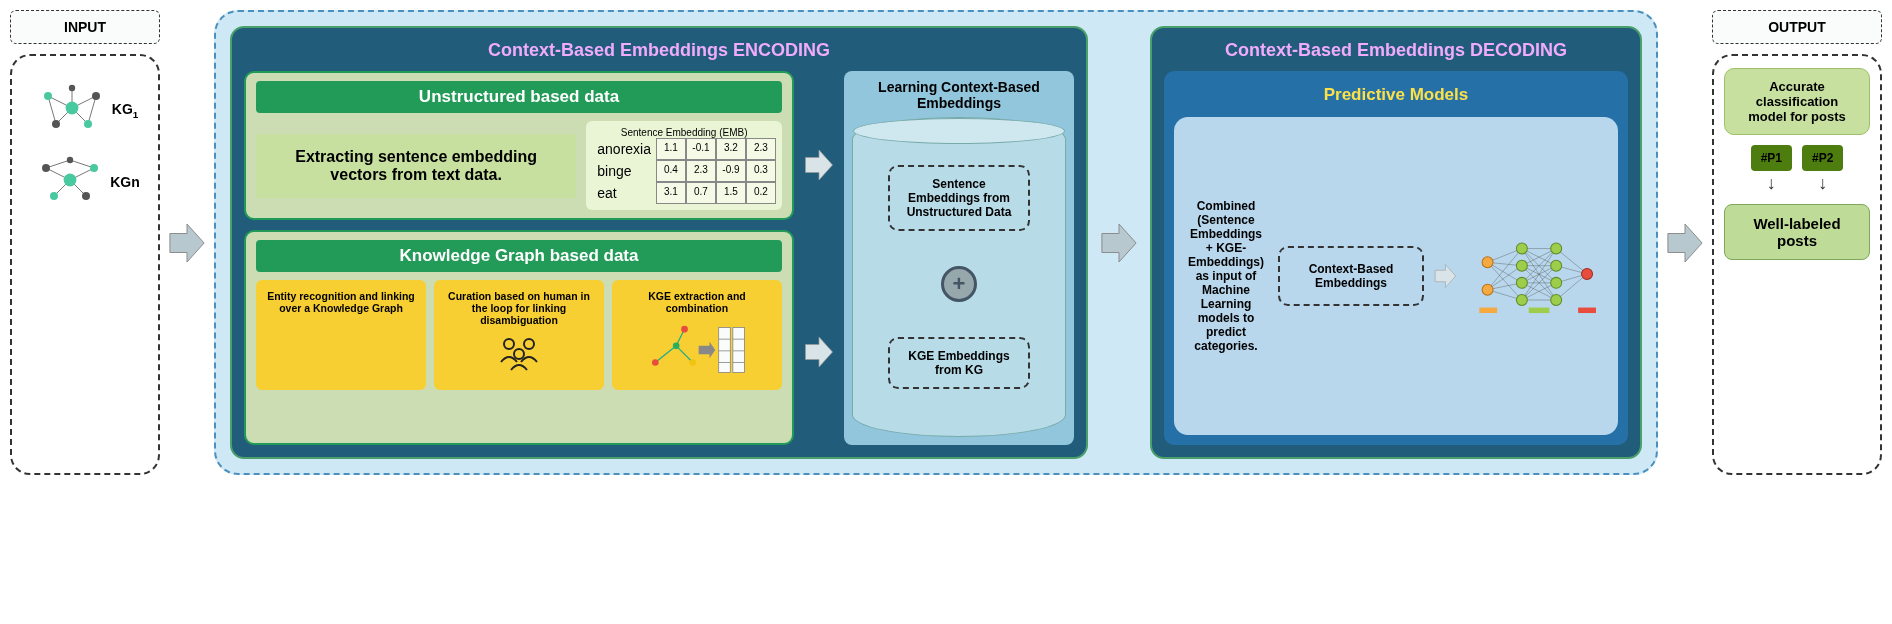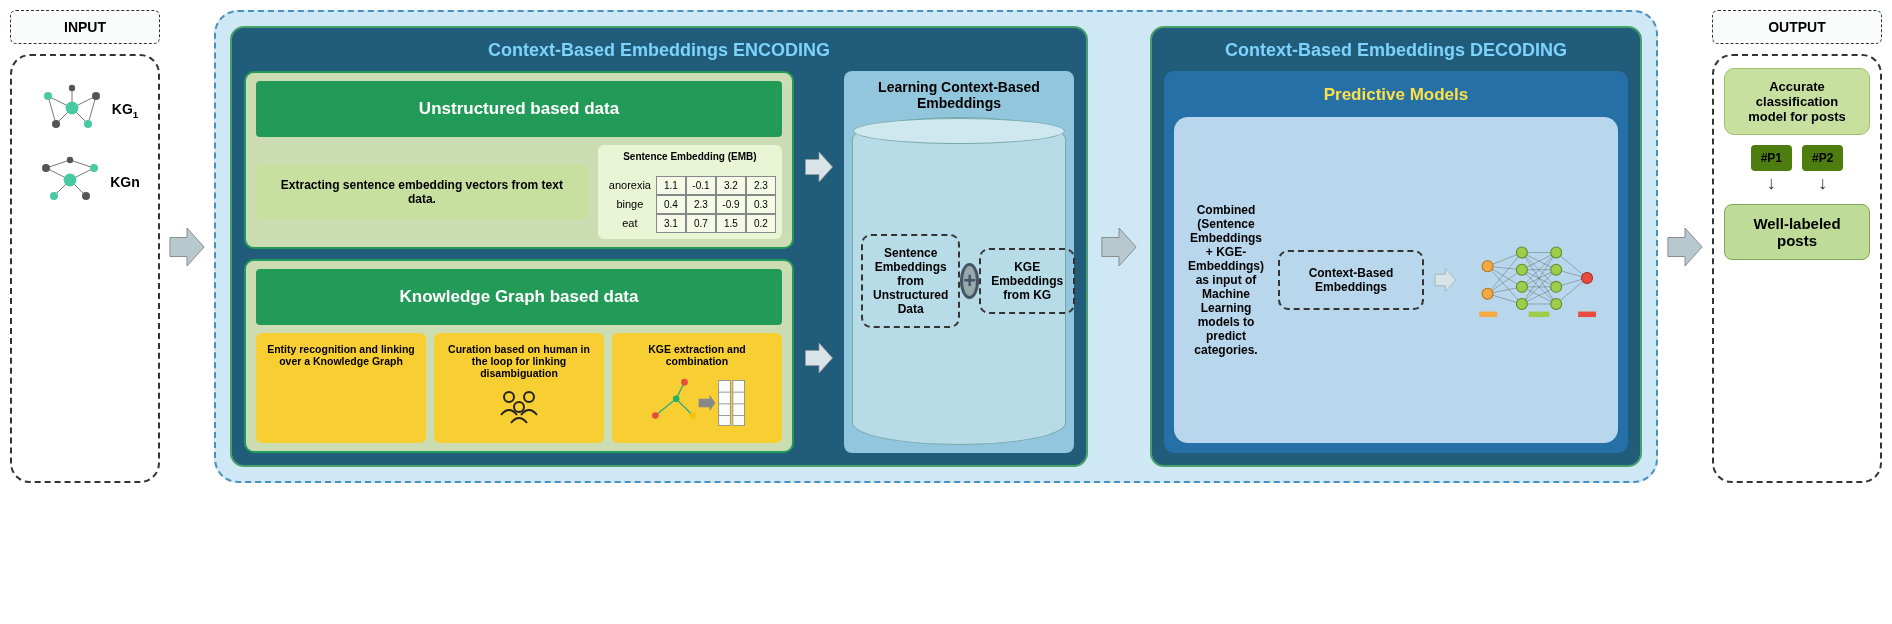--- a/index.html
+++ b/index.html
@@ -52,21 +52,21 @@
   .stage-panel {
     background: #215c7a;
     border: 2px solid #4aa06a;
     border-radius: 14px;
     padding: 12px;
     display: flex;
     flex-direction: column;
   }
   
   .stage-title {
-    color: #7dd3fc;
+    color: #f0abfc;
     font-weight: bold;
     font-size: 18px;
     text-align: center;
     margin-bottom: 10px;
   }
   
   
   .encoding-body { display: flex; gap: 10px; flex: 1; }
   .encoding-left { display: flex; flex-direction: column; gap: 10px; flex: 1; }
   
@@ -76,31 +76,31 @@
     border-radius: 10px;
     padding: 8px 10px;
   }
   .green-block-title {
     background: #239b58;
     color: #fff;
     font-weight: bold;
     font-size: 17px;
     text-align: center;
     border-radius: 4px;
-    padding: 18px;
+    padding: 6px;
     margin-bottom: 8px;
   }
   
   .unstructured-body { display: flex; gap: 10px; align-items: center; }
-  .extract-box { flex: 1; background: #c8e09f; border-radius: 6px; padding: 14px 12px; font-size: 12px; font-weight: bold; text-align: center;  }
+  .extract-box { flex: 1; background: #c8e09f; border-radius: 0; padding: 14px 12px; font-size: 16px; font-weight: bold; text-align: center;  }
   
   .emb-table { background: #eaf5d5; border-radius: 6px; padding: 6px; }
-  .emb-title { font-size: 10px; font-weight: bold; text-align: center; margin-bottom: 14px; }
+  .emb-title { font-size: 10px; font-weight: normal; text-align: center; margin-bottom: 0; }
   .emb-grid { display: grid; grid-template-columns: auto repeat(4, 30px); gap: 0; }
-  .emb-row-label { font-size: 11px; padding: 3px 5px; text-align: center; font-weight: 500; }
+  .emb-row-label { font-size: 14px; padding: 3px 5px; text-align: left; font-weight: 500; }
   .emb-cell { font-size: 10px; border: 1px solid #888; padding: 3px 4px; text-align: center; background: #f5fae6; }
   
   .kg-data-body { display: flex; gap: 8px; }
   .kg-yellow {
     flex: 1;
     background: #f8cf33;
     border-radius: 6px;
     padding: 10px 6px;
     font-size: 10.5px;
     font-weight: bold;
@@ -123,23 +123,24 @@
   }
   .combining-title { font-size: 14px; font-weight: bold; text-align: center; margin-bottom: 6px; }
   .cylinder {
     position: relative;
     flex: 1;
     min-height: 320px;
     background: #b8dbe8;
     border-radius: 50% / 22px;
     border: 1px solid #7aa;
     display: flex;
+    flex-direction: column;
     justify-content: space-around;
     align-items: center;
-    padding: 30px 8px;
+    padding: 30px 22px;
   }
   .cylinder::before {
     content: '';
     position: absolute;
     top: 0; left: 0; right: 0;
     height: 24px;
     background: #cfe8f0;
     border-radius: 50%;
     border: 1px solid #7aa;
   }

